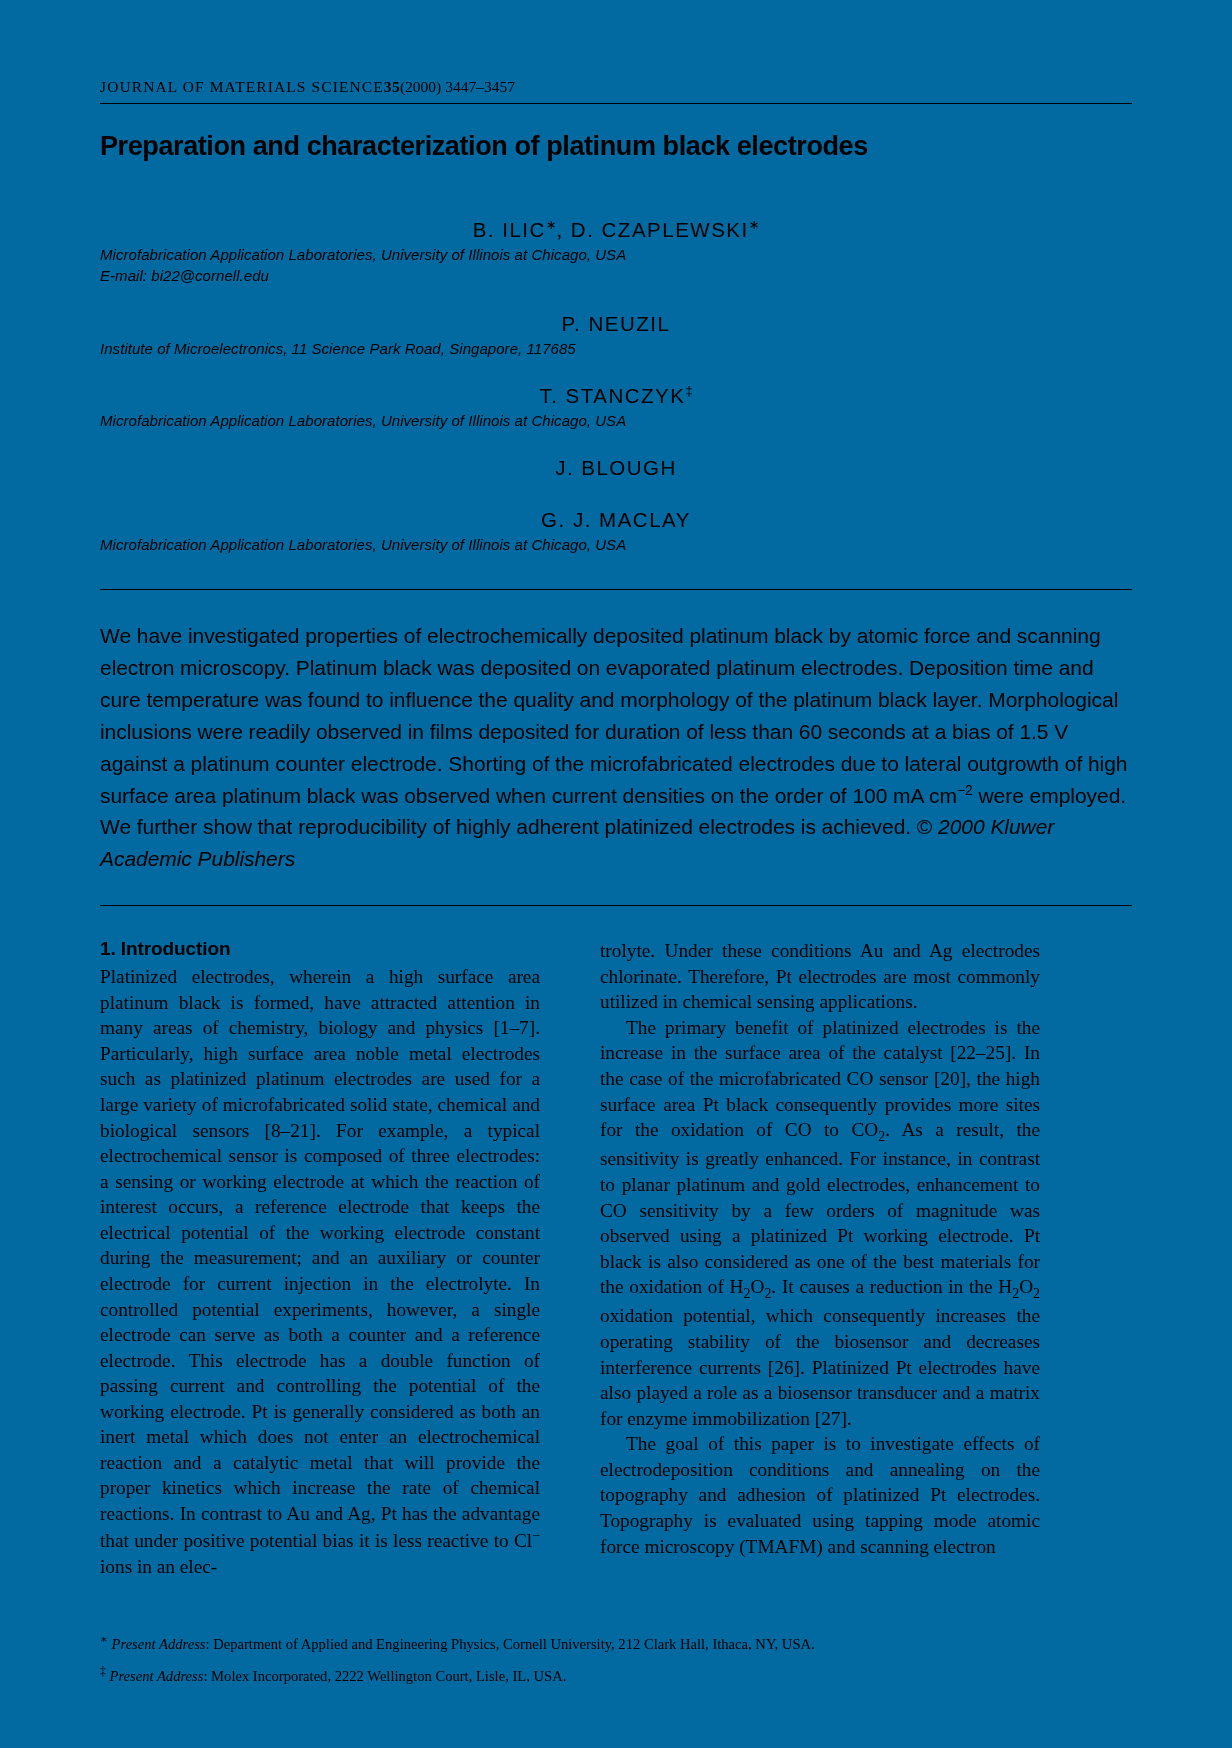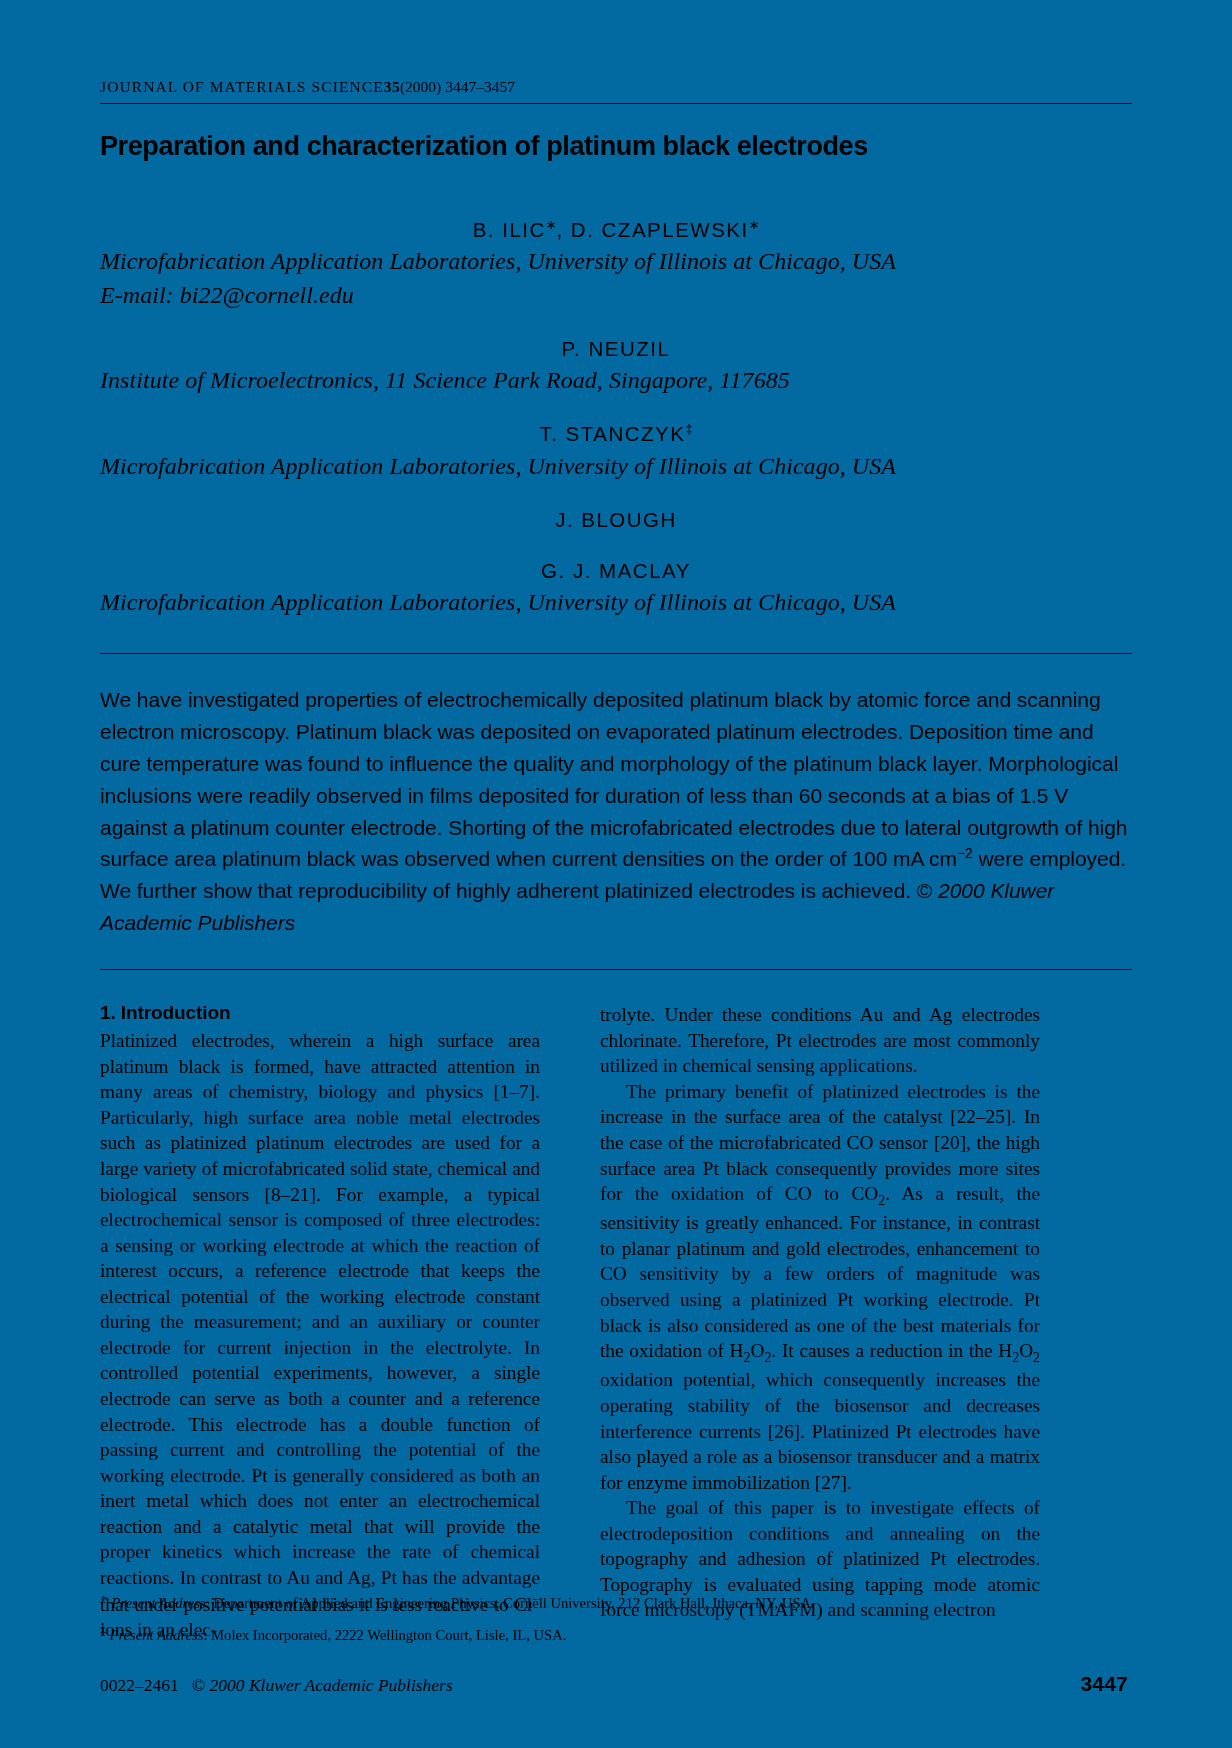--- a/index.html
+++ b/index.html
@@ -63,23 +63,23 @@
     letter-spacing: 1.5px;
     line-height: 1.42;
     text-align: center;
   }
   .author-name sup {
     font-size: 0.62em;
     letter-spacing: 0;
     vertical-align: super;
   }
   .affil {
-    font-family: Liberation Serif, serif;
+    font-family: Liberation Sans, sans-serif;
     font-style: italic;
-    font-size: 24px;
+    font-size: 15px;
     line-height: 1.42;
     letter-spacing: 0.05px;
   }
 
   
   .rule-abs {
     border-bottom: 1.5px solid #000;
     margin: 6px 0 30px 0;
   }
   .abstract {
@@ -222,19 +222,15 @@
       <p class="indent"><span>The primary benefit of platinized electrodes is the increase in the surface area of the catalyst [22–25]. In the case of the microfabricated CO sensor [20], the high surface area Pt black consequently provides more sites for the oxidation of CO to CO</span><sub>2</sub><span>. As a result, the sensitivity is greatly enhanced. For instance, in contrast to planar platinum and gold electrodes, enhancement to CO sensitivity by a few orders of magnitude was observed using a platinized Pt working electrode. Pt black is also considered as one of the best materials for the oxidation of H</span><sub>2</sub><span>O</span><sub>2</sub><span>. It causes a reduction in the H</span><sub>2</sub><span>O</span><sub>2</sub><span> oxidation potential, which consequently increases the operating stability of the biosensor and decreases interference currents [26]. Platinized Pt electrodes have also played a role as a biosensor transducer and a matrix for enzyme immobilization [27].</span></p>
       <p class="indent">The goal of this paper is to investigate effects of electrodeposition conditions and annealing on the topography and adhesion of platinized Pt electrodes. Topography is evaluated using tapping mode atomic force microscopy (TMAFM) and scanning electron</p>
     </div>
 
   </div>
 
   <div class="footnotes">
     <div class="footnote"><sup>∗</sup> <i>Present Address</i><span>: Department of Applied and Engineering Physics, Cornell University, 212 Clark Hall, Ithaca, NY, USA.</span></div>
     <div class="footnote"><sup>‡</sup> <i>Present Address</i><span>: Molex Incorporated, 2222 Wellington Court, Lisle, IL, USA.</span></div>
 
-    <div class="colophon">
-      <div class="issn"><span>0022–2461</span>&nbsp;&nbsp; <span>©</span> <span class="pub">2000 Kluwer Academic Publishers</span></div>
-      <div class="pageno">3447</div>
-    </div>
   </div>
 
 </div>
 
 </body></html>

